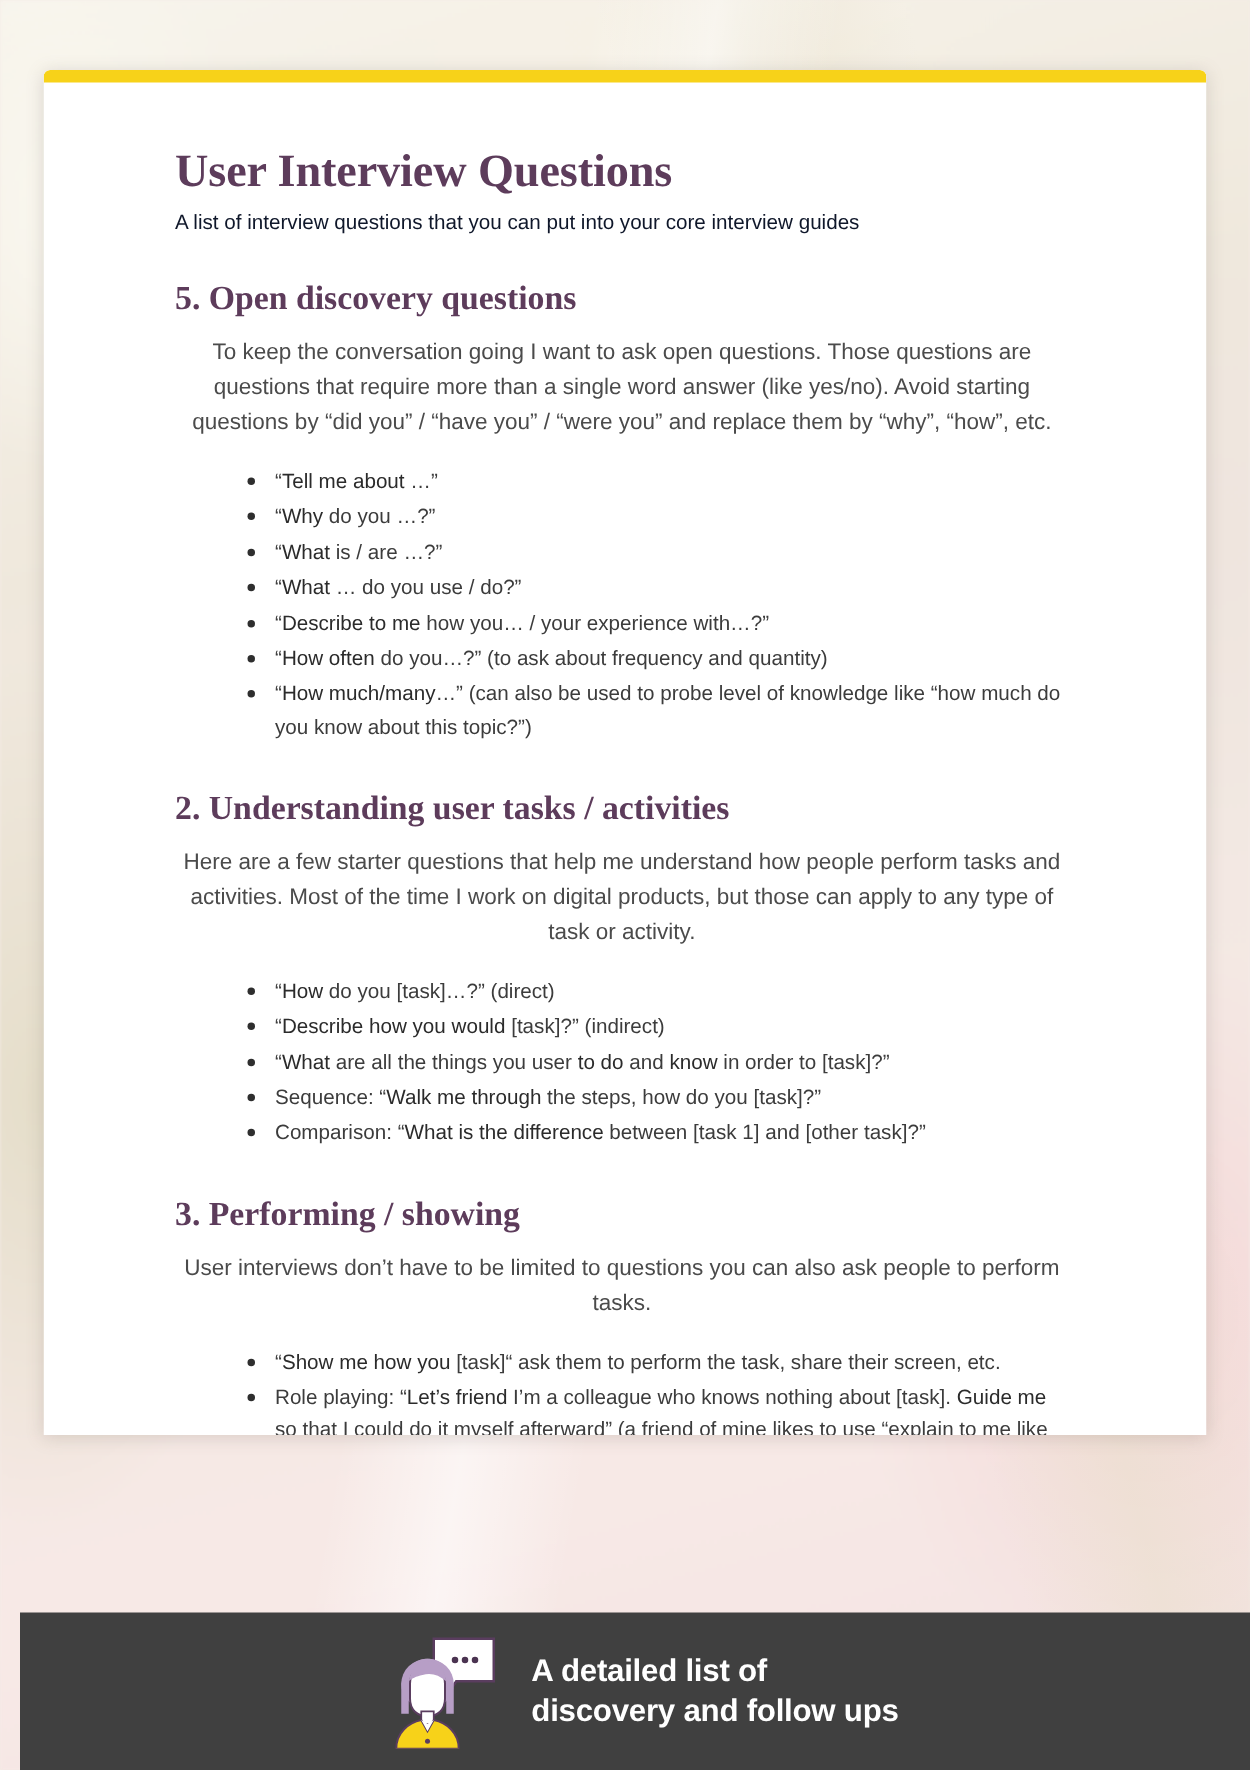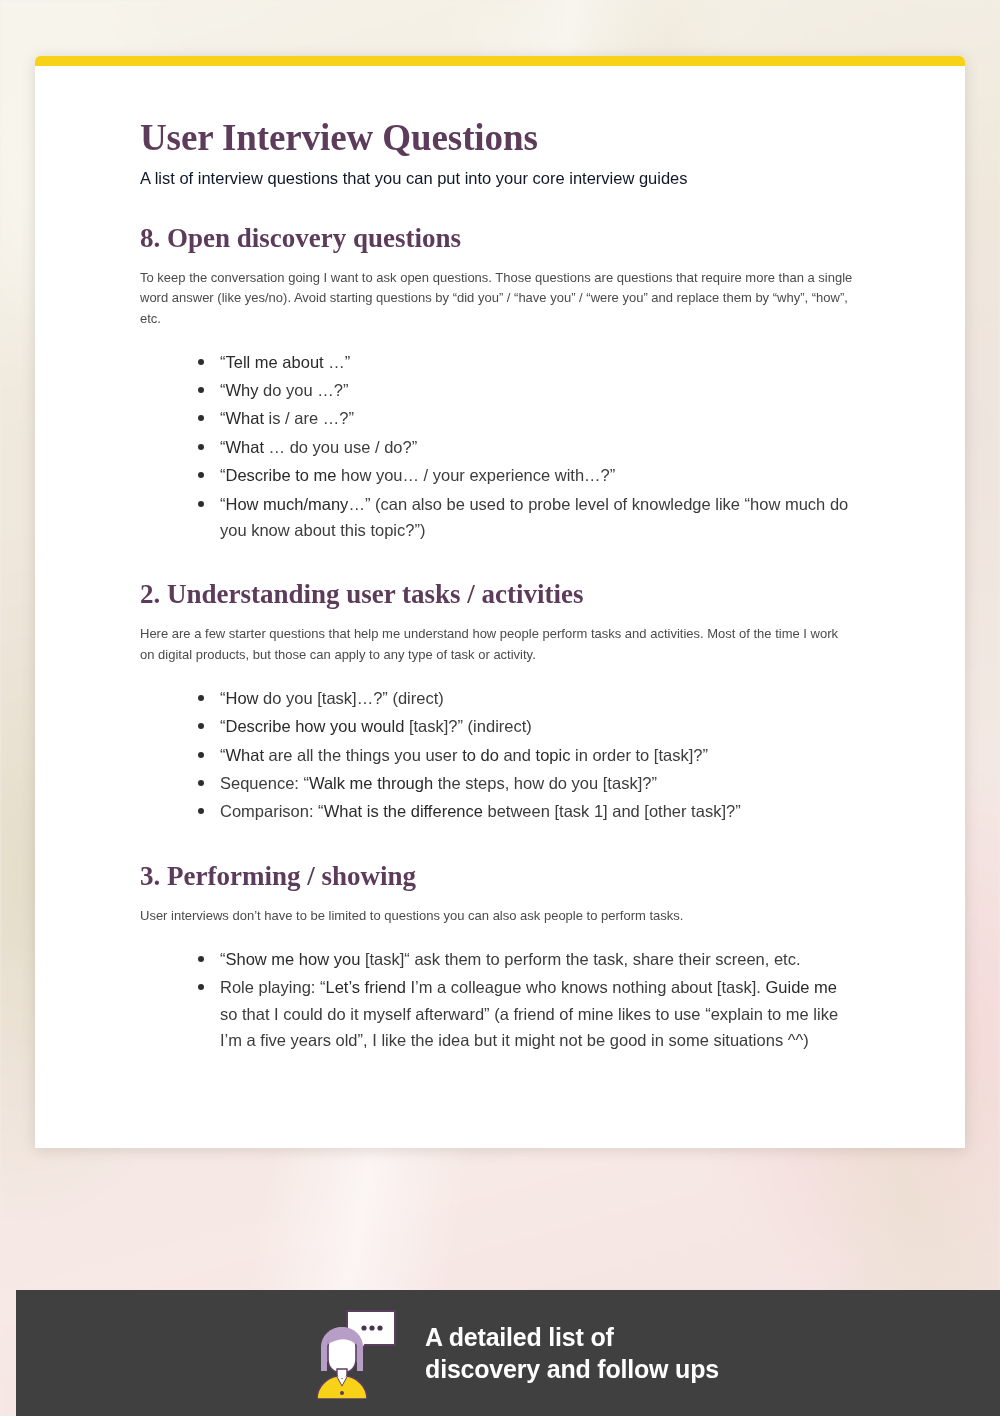--- a/index.html
+++ b/index.html
@@ -86,24 +86,25 @@
   }
   .sec-title {
     font-family: "Liberation Serif", serif;
     font-weight: bold;
     font-size: 27px;
     line-height: 1.15;
     color: #5d3c5b;
     margin: 0 0 14px 0;
   }
   .sec-intro {
-    font-size: 13px;
+    font-size: 18px;
     line-height: 1.55;
     color: #4b4b4b;
     margin: 0 0 20px 0;
+    text-align: center;
   }
   ul.q-list {
     list-style: none;
     margin: 0 0 36px 0;
     padding: 0 0 0 58px;
   }
   ul.q-list li {
     position: relative;
     font-size: 16.5px;
     line-height: 1.6;
@@ -155,39 +156,40 @@
 <div id="backdrop-streaks"></div>
 
 <div id="card">
   <div id="accent-bar"></div>
 
   <div id="doc">
     <h1 class="doc-title">User Interview Questions</h1>
     <p class="doc-subtitle">A list of interview questions that you can put into your core interview guides</p>
 
     <div class="sec-block" id="sec1">
-      <h2 class="sec-title">8. Open discovery questions</h2>
+      <h2 class="sec-title">5. Open discovery questions</h2>
       <p class="sec-intro">To keep the conversation going I want to ask open questions. Those questions are questions that require more than a single word answer (like yes/no). Avoid starting questions by “did you” / “have you” / “were you” and replace them by “why”, “how”, etc.</p>
       <ul class="q-list">
           <li><span>“</span><span class="b">Tell me about</span><span> …”</span></li>
           <li><span>“</span><span class="b">Why</span><span> do you …?”</span></li>
           <li><span>“</span><span class="b">What</span><span> is / are …?”</span></li>
           <li><span>“</span><span class="b">What</span><span> … do you use / do?”</span></li>
           <li><span>“</span><span class="b">Describe to me</span><span> how you… / your experience with…?”</span></li>
+          <li><span>“</span><span class="b">How often</span><span> do you…?” (to ask about frequency and quantity)</span></li>
           <li><span>“</span><span class="b">How much/many</span><span>…” (can also be used to probe level of knowledge like “how much do you know about this topic?”)</span></li>
         </ul>
     </div>
 
     <div class="sec-block" id="sec2">
       <h2 class="sec-title">2. Understanding user tasks / activities</h2>
       <p class="sec-intro">Here are a few starter questions that help me understand how people perform tasks and activities. Most of the time I work on digital products, but those can apply to any type of task or activity.</p>
       <ul class="q-list">
           <li><span>“</span><span class="b">How</span><span> do you [task]…?” (direct)</span></li>
           <li><span>“</span><span class="b">Describe how you would</span><span> [task]?” (indirect)</span></li>
-          <li><span>“</span><span class="b">What</span><span> are all the things you user </span><span class="b">to do</span><span> and </span><span class="b">topic</span><span> in order to [task]?”</span></li>
+          <li><span>“</span><span class="b">What</span><span> are all the things you user </span><span class="b">to do</span><span> and </span><span class="b">know</span><span> in order to [task]?”</span></li>
           <li><span>Sequence: “</span><span class="b">Walk me through</span><span> the steps, how do you [task]?”</span></li>
           <li><span>Comparison: “</span><span class="b">What is the difference</span><span> between [task 1] and [other task]?”</span></li>
         </ul>
     </div>
 
     <div class="sec-block" id="sec3">
       <h2 class="sec-title">3. Performing / showing</h2>
       <p class="sec-intro">User interviews don’t have to be limited to questions you can also ask people to perform tasks.</p>
       <ul class="q-list">
           <li><span>“</span><span class="b">Show me how you</span><span> [task]“ ask them to perform the task, share their screen, etc.</span></li>

